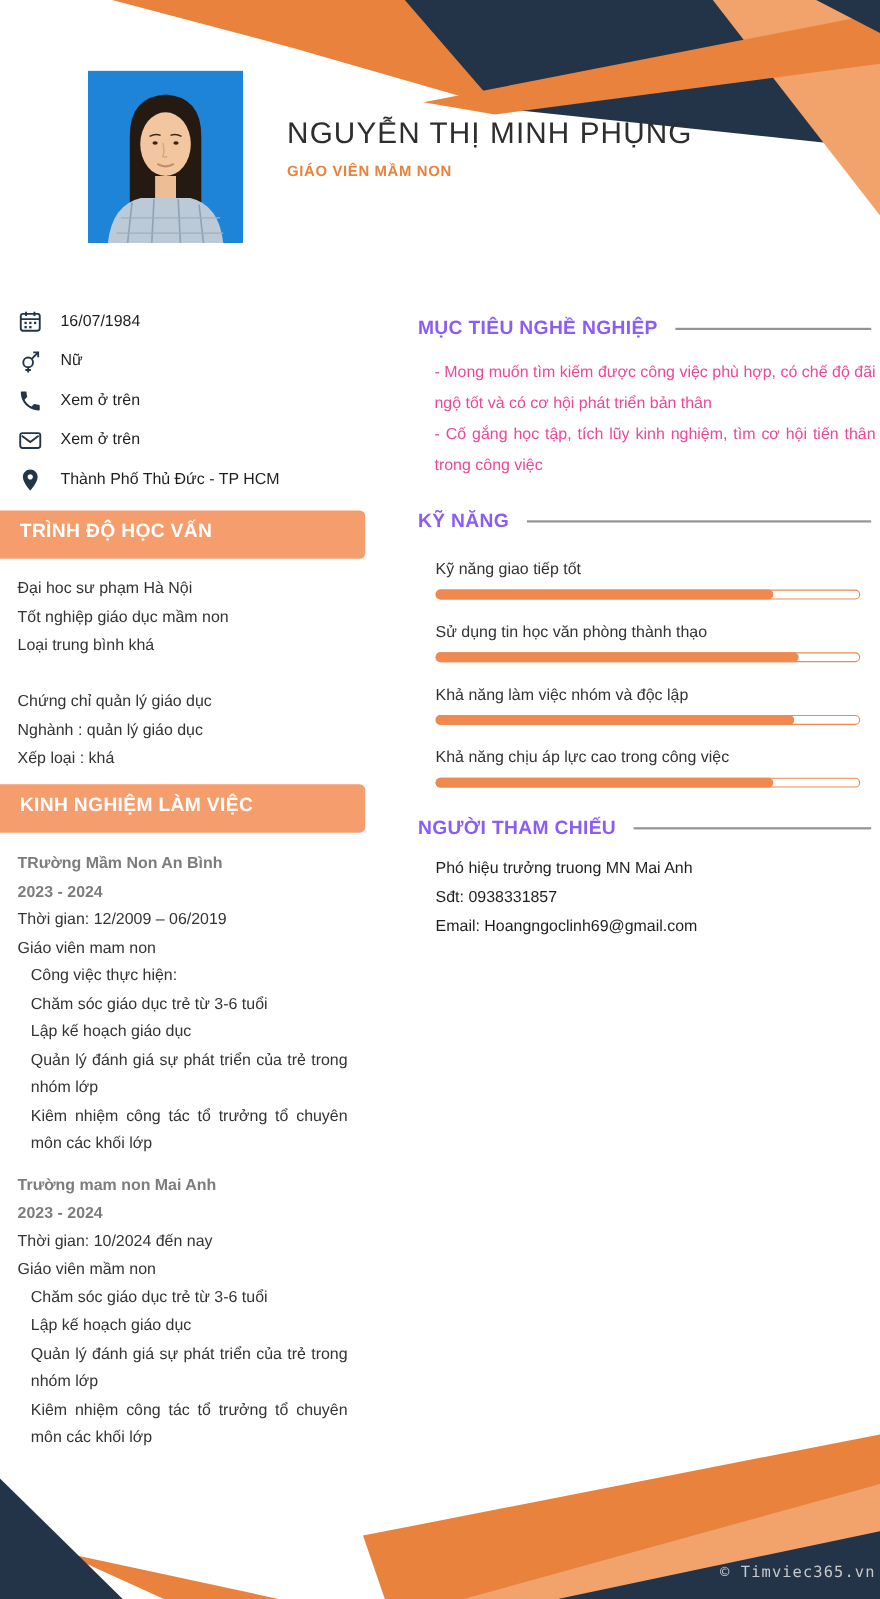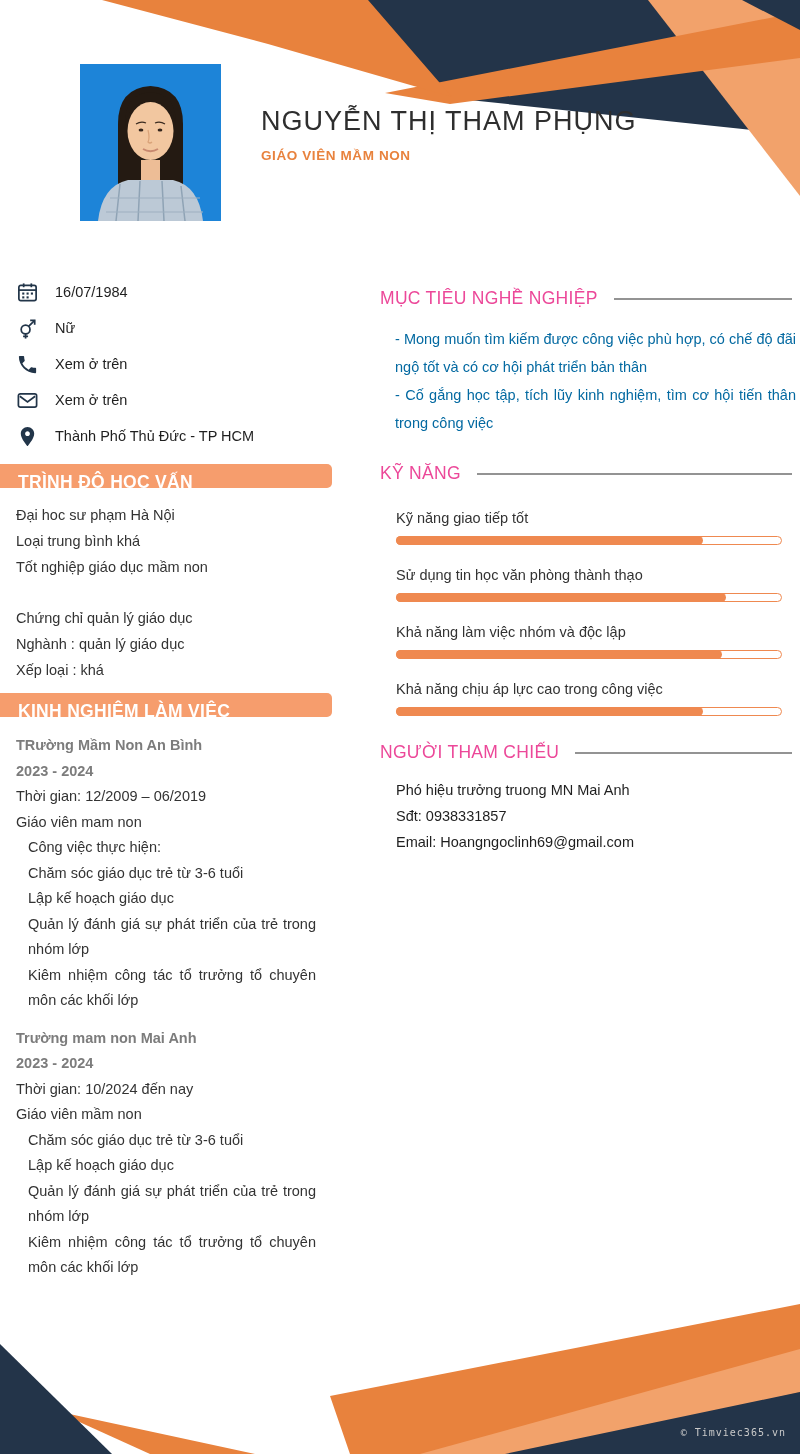--- a/index.html
+++ b/index.html
@@ -15,48 +15,48 @@
   .photo{position:absolute;left:80px;top:64px;width:141px;height:157px;overflow:hidden}
   .head-text{position:absolute;left:261px;top:106px}
   .name{font-size:27px;font-weight:500;color:#2e2e2e;letter-spacing:1px}
   .job-title{margin-top:11px;font-size:13.5px;font-weight:700;color:#e8823d;letter-spacing:0.6px}
   
   .left-col{position:absolute;left:0;top:274px;width:332px}
   .contact{list-style:none;margin:0;padding:0 0 0 16px}
   .contact li{display:flex;align-items:center;height:36px;gap:16px;font-size:14.5px;color:#1f1f1f}
   .cicon{width:23px;height:23px;flex:0 0 23px;color:#223549}
   .ribbon{
-    margin-top:10px;height:24px;line-height:36px;background:#f69d6d;color:#fff;
+    margin-top:10px;height:44px;line-height:36px;background:#f69d6d;color:#fff;
     font-weight:700;font-size:17.5px;letter-spacing:0.3px;padding-left:18px;
     border-radius:0 5px 5px 0;
   }
   .edu{padding:14px 16px 0;font-size:14.5px;line-height:26px;color:#333}
   .edu .block + .block{margin-top:25px}
   .exp{padding:16px 16px 0;font-size:14.5px;line-height:25.5px;color:#333}
   .job + .job{margin-top:12px}
   .job-org,.job-period{font-weight:700;color:#7c7c7c}
   .job-time,.job-role{color:#333}
   .duties{padding-left:12px;text-align:justify}
   
   .right-col{position:absolute;left:380px;top:288px;width:416px}
-  .rheading{display:flex;align-items:center;font-size:17.5px;font-weight:400;color:#ec4899;letter-spacing:0.3px}
+  .rheading{display:flex;align-items:center;font-size:17.5px;font-weight:700;color:#8b5cf6;letter-spacing:0.3px}
   .rheading .rule{flex:1;height:2px;background:#939393;margin-left:16px;margin-right:4px}
-  .objective p{margin:0;padding-left:15px;font-size:14.5px;line-height:28px;text-align:justify;color:#0369a1}
+  .objective p{margin:0;padding-left:15px;font-size:14.5px;line-height:28px;text-align:justify;color:#ec4899}
   .objective p:first-of-type{margin-top:16px}
   .section-gap{margin-top:26px}
   .skill{padding-left:16px;margin-top:22px}
   .skill:first-of-type{margin-top:26px}
   .skill-label{font-size:14.5px;color:#333}
   .bar{width:384px;height:7px;border:1px solid #ef8950;border-radius:6px;position:relative;background:#fff;margin-top:10px}
   .bar-fill{position:absolute;left:-1px;top:-1px;height:9px;border-radius:6px;background:#ef8950}
   .ref-lines{margin-top:14px;padding-left:16px;font-size:14.5px;line-height:26px;color:#1f1f1f}
   
   .watermark{
-    position:absolute;right:14px;bottom:16px;font-family:"DejaVu Sans Mono",monospace;
-    font-size:10px;color:#c9c9c9;letter-spacing:1px;
+    position:absolute;right:4px;bottom:16px;font-family:"DejaVu Sans Mono",monospace;
+    font-size:14px;color:#c9c9c9;letter-spacing:1px;
   }
 </style>
 </head>
 <body>
 
 <div class="page">
 
   <svg class="deco-top" viewBox="0 0 800 210" preserveAspectRatio="none">
     <polygon points="232,0 800,0 800,135 450,98" fill="#233449"></polygon>
     <polygon points="648,0 800,0 800,196" fill="#f2a26b"></polygon>
@@ -77,21 +77,21 @@
       <path d="M45 62 Q44 30 70.5 28 Q97 30 96 62 Q93 38 70.5 37 Q48 38 45 62 Z" fill="#241a12"></path>
       <ellipse cx="61" cy="66" rx="2.4" ry="1.6" fill="#33251c"></ellipse>
       <ellipse cx="80" cy="66" rx="2.4" ry="1.6" fill="#33251c"></ellipse>
       <path d="M56 60 q5 -3 10 -1 M75 59 q5 -2 10 1" stroke="#3a2b20" stroke-width="1.3" fill="none"></path>
       <path d="M68 66 q2 8 0 12 q2 2 4 0" stroke="#d9a379" stroke-width="1.2" fill="none"></path>
       <path d="M63 85 q7.5 4.5 15 0" stroke="#c8896f" stroke-width="1.8" fill="none"></path>
     </svg>
   </div>
 
   <div class="head-text">
-    <div class="name">NGUYỄN THỊ THAM PHỤNG</div>
+    <div class="name">NGUYỄN THỊ MINH PHỤNG</div>
     <div class="job-title">GIÁO VIÊN MẦM NON</div>
   </div>
 
   <div class="left-col">
 
     <ul class="contact">
       <li>
         <span class="cicon">
           <svg viewBox="0 0 24 24" width="23" height="23">
             <rect x="3" y="4.5" width="18" height="16" rx="2" fill="none" stroke="currentColor" stroke-width="1.8"></rect>
@@ -144,22 +144,22 @@
         </span>
         <span>Thành Phố Thủ Đức - TP HCM</span>
       </li>
     </ul>
 
     <div class="ribbon">TRÌNH ĐỘ HỌC VẤN</div>
 
     <div class="edu">
       <div class="block">
         <div>Đại hoc sư phạm Hà Nội</div>
+        <div>Tốt nghiệp giáo dục mầm non</div>
         <div>Loại trung bình khá</div>
-        <div>Tốt nghiệp giáo dục mầm non</div>
       </div>
       <div class="block">
         <div>Chứng chỉ quản lý giáo dục</div>
         <div>Nghành : quản lý giáo dục</div>
         <div>Xếp loại : khá</div>
       </div>
     </div>
 
     <div class="ribbon">KINH NGHIỆM LÀM VIỆC</div>
 

